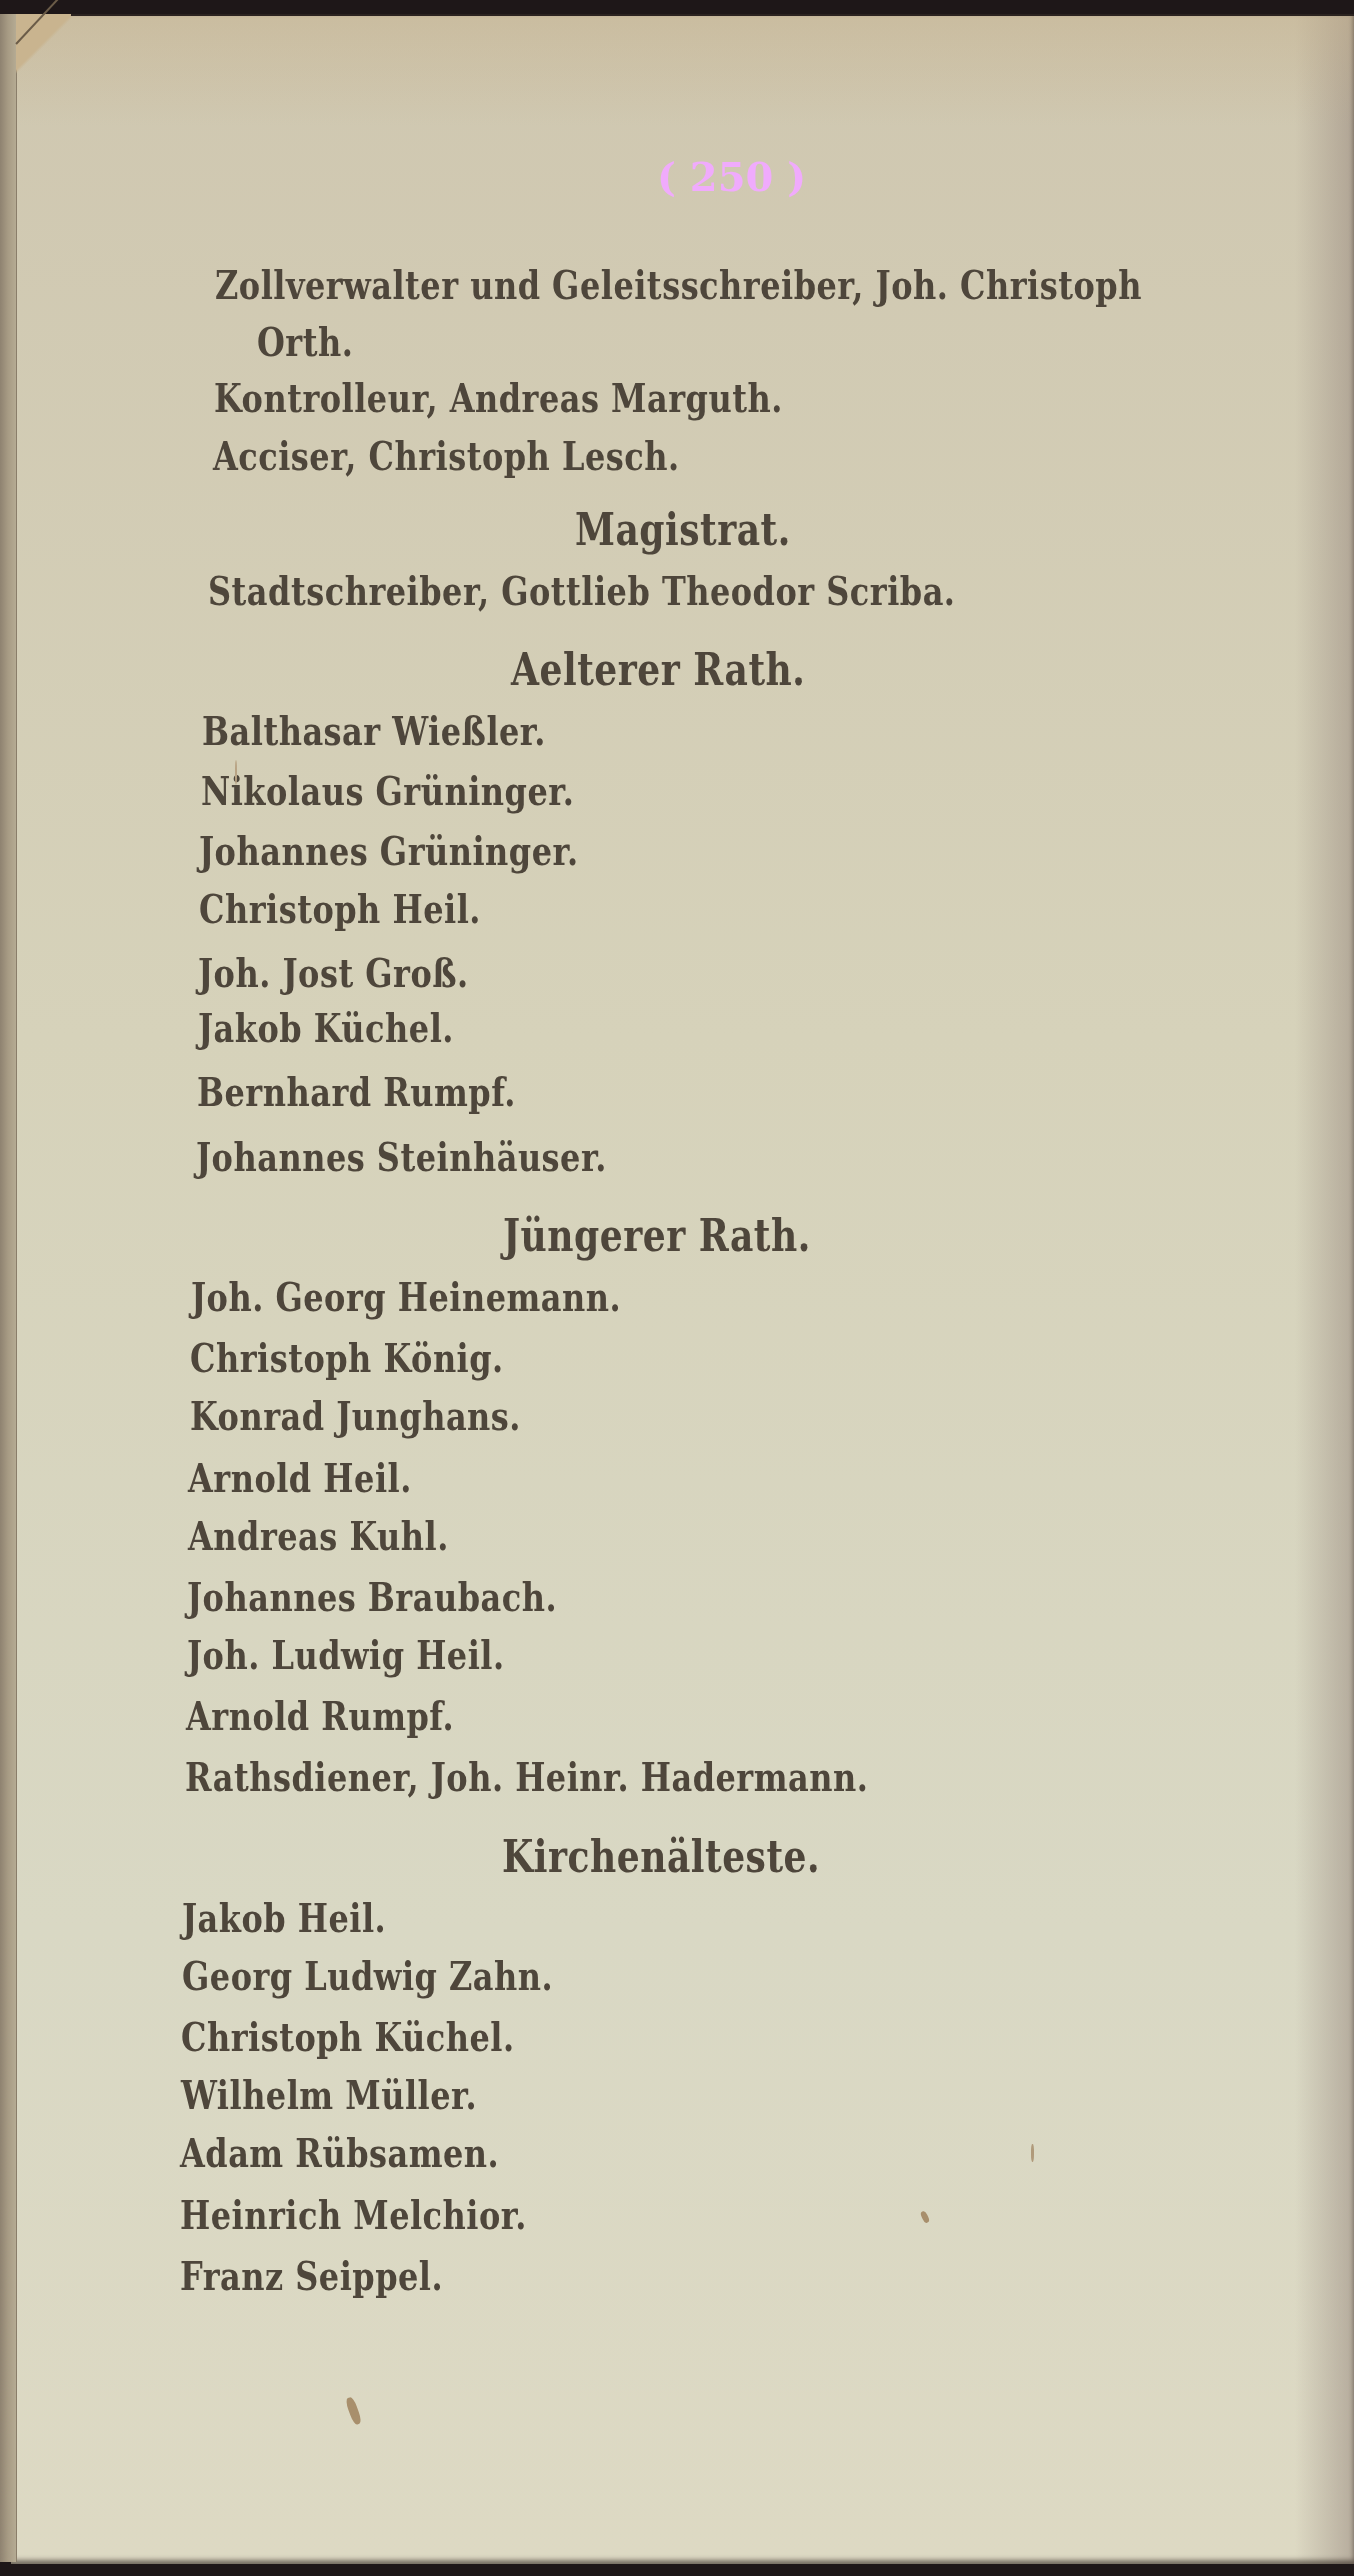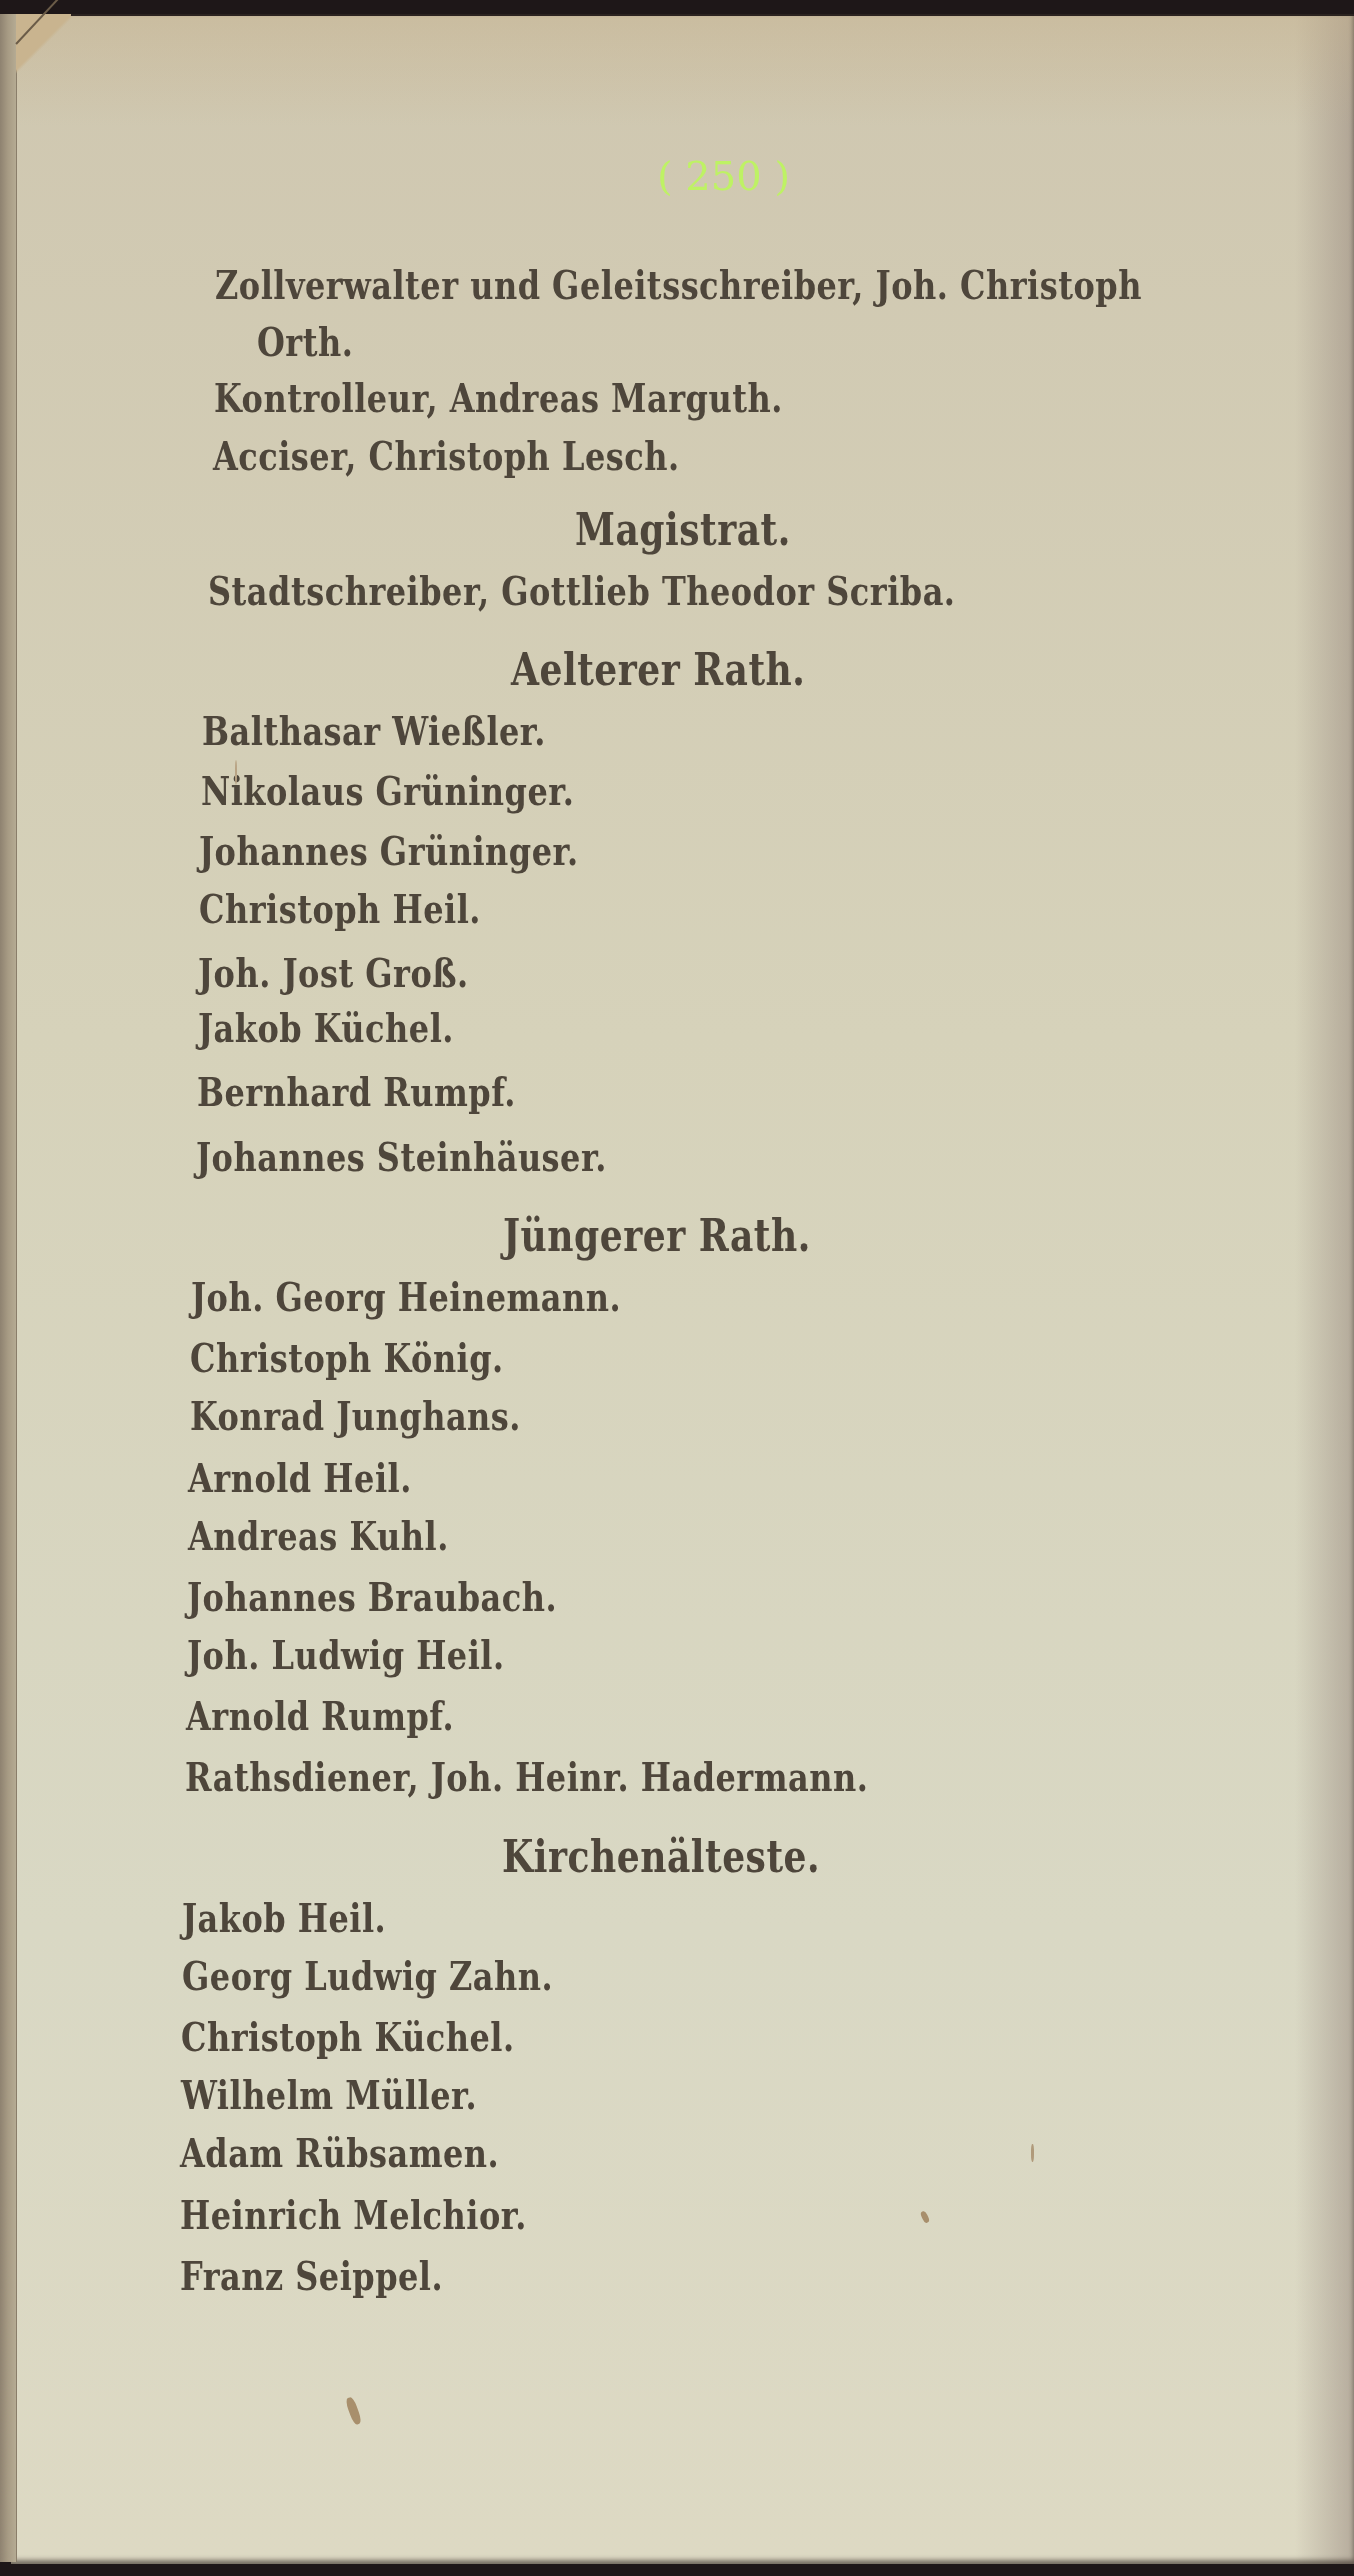--- a/index.html
+++ b/index.html
@@ -69,24 +69,24 @@
     font-weight: bold;
     transform: scaleX(0.82);
     transform-origin: left center;
   }
   .heading {
     font-size: 44px;
   }
   .pagenum {
     position: absolute;
     font-family: "DejaVu Serif", serif;
-    color: #bef264;
+    color: #f0abfc;
     font-size: 40px;
     white-space: nowrap;
-    font-weight: normal;
+    font-weight: bold;
   }
   .speck {
     position: absolute;
     background: #a88f6c;
     border-radius: 40%;
   }
 </style>
 </head>
 <body>
 

